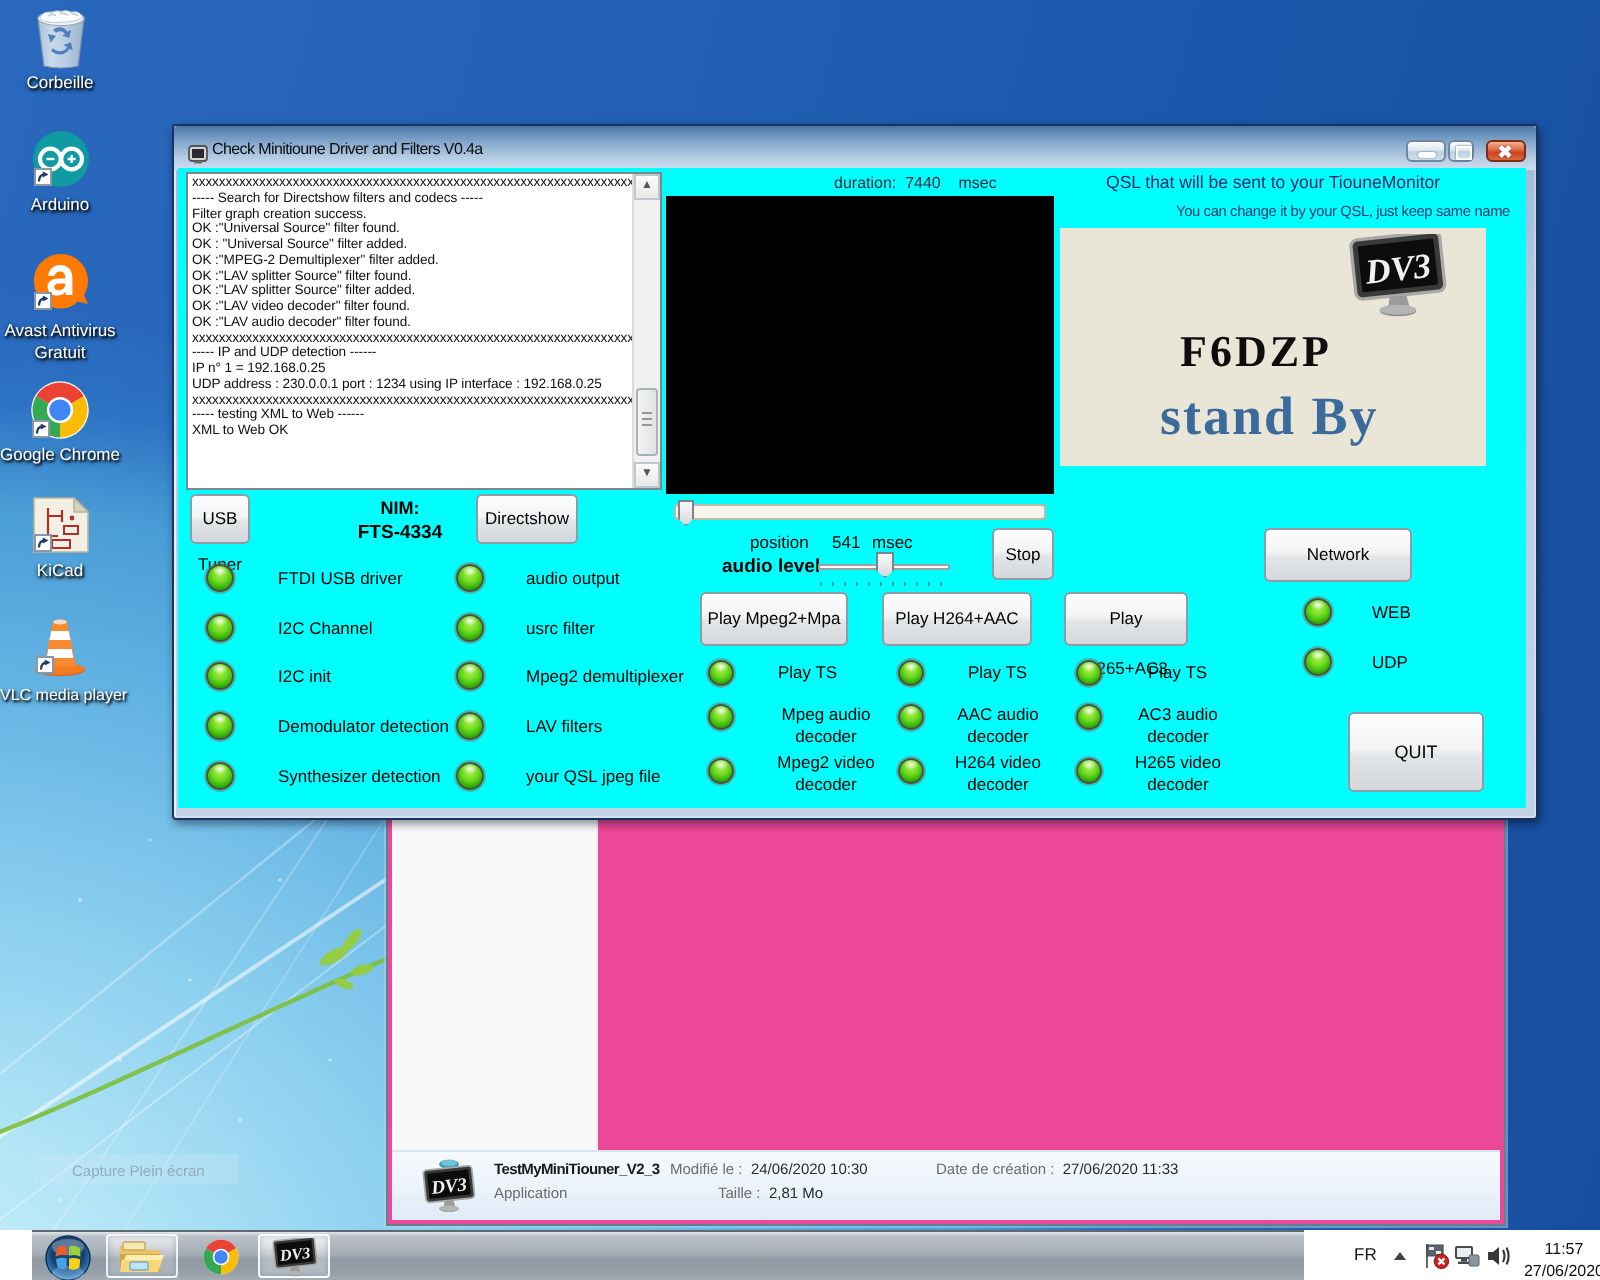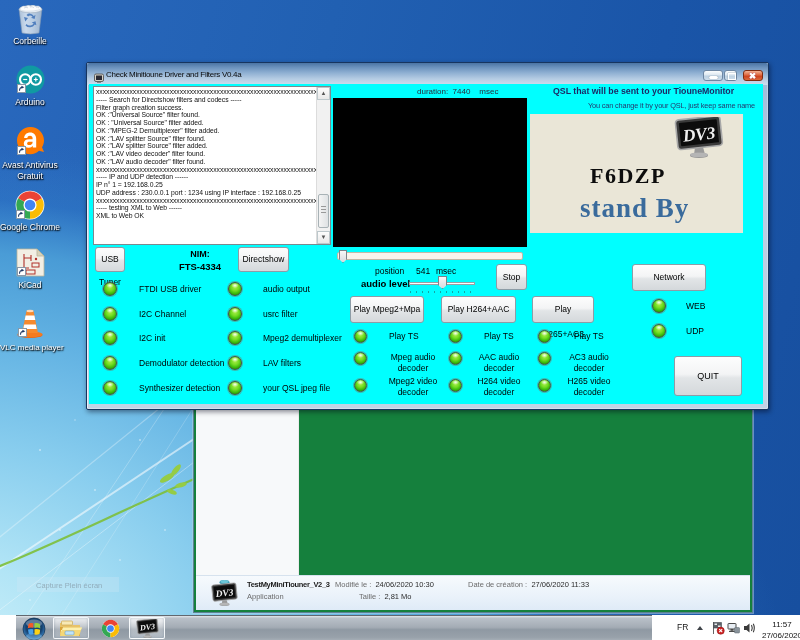--- a/index.html
+++ b/index.html
@@ -4,21 +4,21 @@
 html,body{margin:0;padding:0;}
 body{width:800px;height:640px;overflow:hidden;font-family:"Liberation Sans",sans-serif;}
 #screen{position:absolute;left:0;top:0;width:800px;height:640px;overflow:hidden;}
 #wall{position:absolute;left:0;top:0;width:800px;height:615px;
  background:
   radial-gradient(ellipse 700px 530px at -8% 108%, #d4f2fa 0%, #b2e5f6 20%, #88cdee 42%, #63b3e3 62%, #4a9cd6 78%, rgba(45,120,200,0.45) 88%, rgba(40,110,190,0) 97%),
   radial-gradient(ellipse 1000px 760px at 0% 122%, rgba(105,185,232,0.7) 0%, rgba(70,145,212,0.4) 58%, rgba(40,110,190,0) 80%),
   linear-gradient(105deg,#2968bd 0%,#2160b2 35%,#1a55a8 70%,#174f9f 100%);}
 .dlabel{position:absolute;color:#fff;font-size:8.5px;text-align:center;text-shadow:0 1px 2px rgba(0,0,0,0.9),1px 1px 1px rgba(0,0,0,0.8);line-height:11px;}
 
-#explorer{position:absolute;left:193px;top:408px;width:558px;height:203px;background:#15803d;border:1px solid #5c8294;box-shadow:0 0 0 1px rgba(180,210,230,0.5);}
+#explorer{position:absolute;left:193px;top:408px;width:558px;height:203px;background:#ec4899;border:1px solid #5c8294;box-shadow:0 0 0 1px rgba(180,210,230,0.5);}
 #leftpane{position:absolute;left:2px;top:1px;width:102px;height:167px;background:#f7f9fa;border-right:1px solid #e4e8ea;}
 #detpane{position:absolute;left:2px;bottom:2px;right:2px;height:34px;background:linear-gradient(180deg,#f6fafd 0%,#eaf2fa 60%,#dfebf7 100%);border-top:1px solid #d6e2ee;}
 #app{position:absolute;left:86px;top:62px;width:681px;height:346px;background:linear-gradient(180deg,#9cb8d8 0%,#b6cbe2 30%,#c2d3e6 100%);border:1px solid #17355f;border-radius:2px;box-shadow:1px 2px 5px rgba(0,0,20,0.45),inset 1px 1px 0 rgba(255,255,255,0.65),inset -1px -1px 0 rgba(255,255,255,0.3);}
 #client{position:absolute;left:2px;top:21px;width:674px;height:320px;background:#00ffff;}
 #titlebar{position:absolute;left:0;top:0;width:100%;height:22px;background:linear-gradient(180deg,#4a74a4 0%,#6b92bd 20%,#8fb0d2 45%,#b5cce3 72%,#cdddee 100%);border-radius:2px 2px 0 0;}
 #titletext{position:absolute;left:19px;top:6.5px;font-size:8px;color:#0a0a0a;letter-spacing:-0.3px;}
 .wbtn{position:absolute;top:7px;height:11px;border:1px solid #6e87a3;border-radius:3px;background:linear-gradient(180deg,#fbfdfe 0%,#dde8f1 45%,#bdd1e2 55%,#cfdfec 100%);box-sizing:border-box;}
 
 .btn{position:absolute;box-sizing:border-box;border:1px solid #8d9ca6;border-radius:3px;background:linear-gradient(180deg,#fdfdfd 0%,#f3f4f5 45%,#e2e5e7 55%,#d4d8db 100%);color:#000;text-align:center;font-size:8.5px;}
 .led{position:absolute;width:13px;height:13px;border-radius:50%;box-sizing:border-box;border:1.5px solid #4d5340;background:radial-gradient(ellipse 5px 3.5px at 50% 20%,rgba(255,255,255,0.95) 0%,rgba(255,255,255,0) 75%),radial-gradient(circle at 50% 35%,#aaee4c 0%,#72dc22 38%,#3fbe0e 62%,#249a04 82%,#187c02 100%);box-shadow:0 0 0 1px rgba(110,130,110,0.55);}
@@ -244,21 +244,21 @@
    <div id="sthumb">
             <div style="margin:11px auto 0;width:5px;height:1px;background:#999;box-shadow:0 3px 0 #999,0 6px 0 #999;"></div>
           </div>
   </div>
  </div>
 
  <div class="lab" style="left:405px;top:87px;font-size:8px;color:#2a2a3a;">duration:&nbsp;&nbsp;7440&nbsp;&nbsp;&nbsp;&nbsp;msec</div>
 
  <div id="video"></div>
 
- <div class="lab" style="left:541px;top:86px;width:184px;font-size:8.8px;font-weight:bold;color:#1b2a66;letter-spacing:-0.02px;">QSL that will be sent to your TiouneMonitor</div>
+ <div class="lab" style="left:541px;top:86px;width:184px;font-size:8.8px;font-weight:normal;color:#1b2a66;letter-spacing:-0.02px;">QSL that will be sent to your TiouneMonitor</div>
  <div class="lab" style="left:559px;top:101px;font-size:7.4px;color:#233a6e;letter-spacing:-0.18px;margin-left:17px;">You can change it by your QSL, just keep same name</div>
  <div id="qslcard">
   <div style="position:absolute;left:144px;top:3px;width:50px;height:43px;"><svg width="50" height="43" viewBox="0 0 60 52">
             <use href="#dvb"></use>
           </svg></div>
   <div style="position:absolute;left:60px;top:49px;font-family:'Liberation Serif',serif;font-weight:bold;font-size:22px;color:#0d0d0d;letter-spacing:1.5px;">F6DZP</div>
   <div style="position:absolute;left:50px;top:79px;font-family:'Liberation Serif',serif;font-weight:bold;font-size:27px;color:#3a6b9c;letter-spacing:1px;">stand By</div>
  </div>
 
  <div class="btn" style="left:95px;top:247px;width:30px;height:25px;line-height:23px;text-align:center;">USB Tuner</div>

